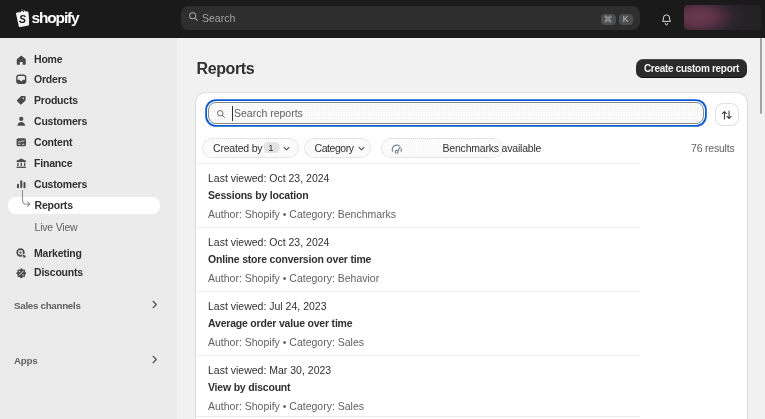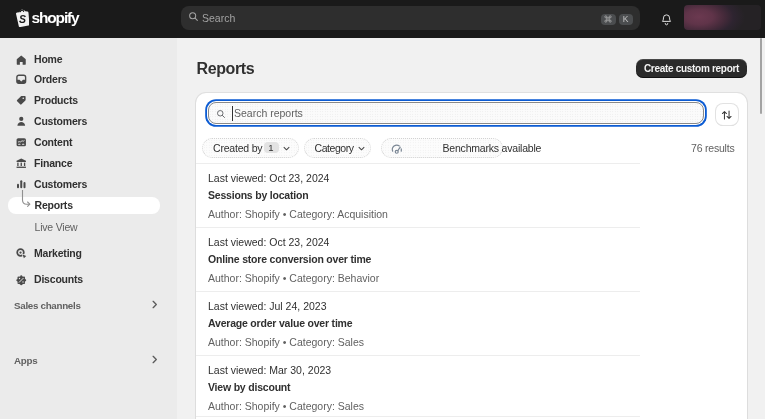--- a/index.html
+++ b/index.html
@@ -149,21 +149,21 @@
     </div>
   <div class="nav-item" style="top:204.5px;">
       <svg class="ico" viewBox="0 0 20 20">
         <circle cx="8.8" cy="8.8" r="5.3" fill="none" stroke="#4a4a4a" stroke-width="2.7"></circle>
         <circle cx="8.8" cy="8.8" r="1.8" fill="#4a4a4a"></circle>
         <path d="M10.5 10.5 19.5 13.8 13.8 19.5 Z" fill="#ebebeb" stroke="none"></path>
         <path d="M12 12 18 14.2 14.2 18 Z" fill="#4a4a4a" stroke="none"></path>
       </svg>
       <span class="lbl">Marketing</span>
     </div>
-  <div class="nav-item" style="top:231px;">
+  <div class="nav-item" style="top:224px;">
       <svg class="ico" viewBox="0 0 20 20">
         <circle cx="10" cy="10" r="6.6" fill="#4a4a4a"></circle>
         <circle cx="10" cy="3.8" r="1.7" fill="#4a4a4a"></circle>
         <circle cx="10" cy="16.2" r="1.7" fill="#4a4a4a"></circle>
         <circle cx="3.8" cy="10" r="1.7" fill="#4a4a4a"></circle>
         <circle cx="16.2" cy="10" r="1.7" fill="#4a4a4a"></circle>
         <circle cx="5.6" cy="5.6" r="1.7" fill="#4a4a4a"></circle>
         <circle cx="14.4" cy="5.6" r="1.7" fill="#4a4a4a"></circle>
         <circle cx="5.6" cy="14.4" r="1.7" fill="#4a4a4a"></circle>
         <circle cx="14.4" cy="14.4" r="1.7" fill="#4a4a4a"></circle>
@@ -227,21 +227,21 @@
     <path d="M11.2 12.2 L14.6 7.4"></path>
   </svg>
   <span class="t" style="left:44px;margin-left:17px;">Benchmarks available</span>
 </div>
 <div class="results">76 results</div>
 
 <div class="list">
   <div class="litem">
     <div class="l1">Last viewed: Oct 23, 2024</div>
     <div class="l2">Sessions by location</div>
-    <div class="l3">Author: Shopify • Category: Acquisition</div>
+    <div class="l3">Author: Shopify • Category: Benchmarks</div>
   </div>
   <div class="litem">
     <div class="l1">Last viewed: Oct 23, 2024</div>
     <div class="l2">Online store conversion over time</div>
     <div class="l3">Author: Shopify • Category: Behavior</div>
   </div>
   <div class="litem">
     <div class="l1">Last viewed: Jul 24, 2023</div>
     <div class="l2">Average order value over time</div>
     <div class="l3">Author: Shopify • Category: Sales</div>

